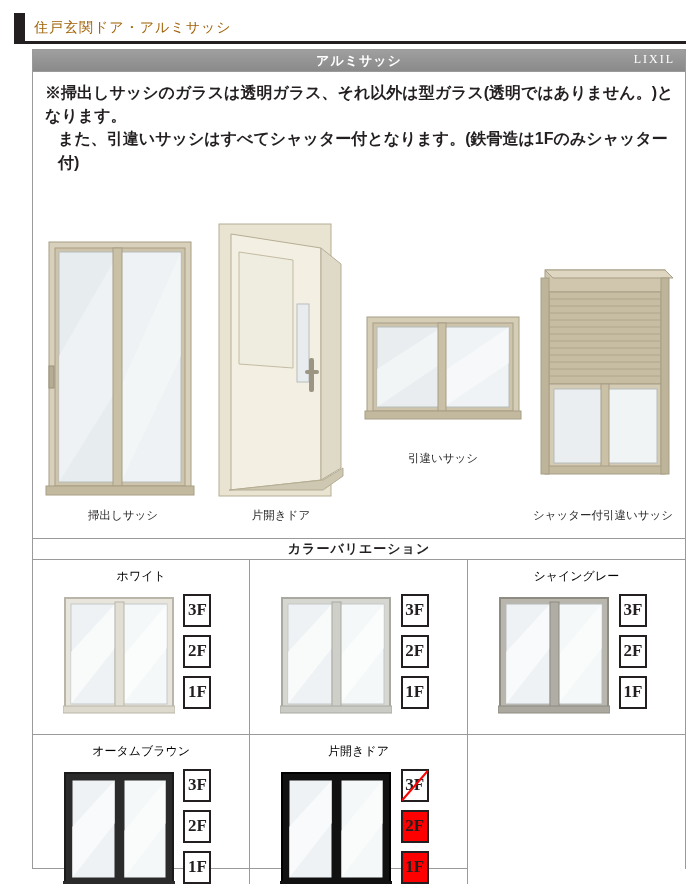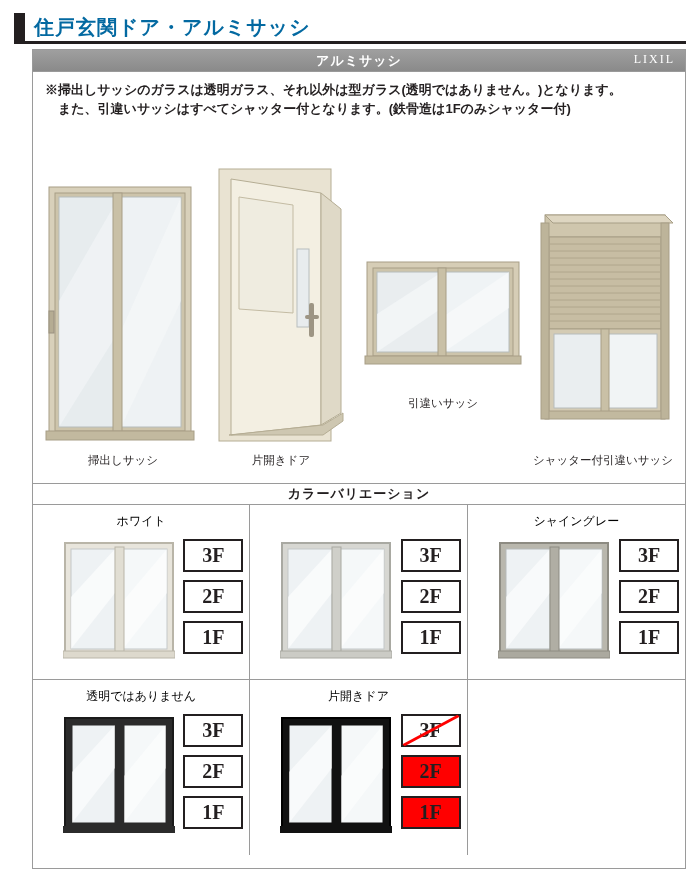--- a/index.html
+++ b/index.html
@@ -23,24 +23,24 @@
     left: 14px; top: 13px;
     width: 672px; height: 28px;
     display: flex; align-items: center;
   }
   .title-accent {
     width: 11px; height: 28px;
     background: #231f20;
   }
   .title-text {
     margin-left: 9px;
-    font-size: 20px;
-    font-weight: bold;
+    font-size: 14px;
+    font-weight: normal;
     letter-spacing: 1px;
-    color: #0369a1;
+    color: #a16207;
     line-height: 1;
   }
   .title-rule {
     position: absolute;
     left: 14px; top: 41px;
     width: 672px; height: 3px;
     background: #231f20;
   }
 
   
@@ -66,21 +66,21 @@
   }
   .sec-head .brand {
     position: absolute; right: 10px; top: 2px;
     font-size: 12px; color: #ffffff; letter-spacing: 2px;
     font-family: "Liberation Serif", serif;
   }
 
   
   .note {
     padding: 9px 0 4px 12px;
-    font-size: 13px;
+    font-size: 16px;
     line-height: 1.45;
     font-weight: bold;
     color: #231f20;
   }
   .note .l2 { display: block; padding-left: 13px; }
 
   
   .products {
     position: relative;
     height: 360px;
@@ -138,25 +138,25 @@
     left: 30px; top: 8px;
     width: 112px; height: 118px;
   }
   .floors {
     position: absolute;
     right: 22px; top: 6px;
     width: 44px;
   }
   .floor {
     position: relative;
-    width: 60px; height: 33px;
+    width: 28px; height: 33px;
     border: 2px solid #231f20;
     margin-bottom: 8px;
     display: flex; align-items: center; justify-content: center;
-    font-size: 20px; font-weight: bold;
+    font-size: 17px; font-weight: bold;
     font-family: "Liberation Serif", serif;
     background: #ffffff;
     color: #231f20;
   }
   .floor.red { background: #ff0000; color: #231f20; }
   .floor .slash {
     position: absolute;
     left: -2px; top: -2px;
     width: calc(100% + 4px); height: calc(100% + 4px);
     pointer-events: none;
@@ -329,21 +329,21 @@
           </svg>
           <div class="floors">
             <div class="floor">3F</div>
             <div class="floor">2F</div>
             <div class="floor">1F</div>
           </div>
         </div>
       </div>
 
       <div class="cv-cell row2">
-        <div class="cv-name">透明ではありません</div>
+        <div class="cv-name">オータムブラウン</div>
         <div class="cv-body">
           <svg class="cv-win" viewBox="0 0 112 118">
             <rect x="2" y="2" width="108" height="112" fill="#2b2b2b" stroke="#1a1a1a" stroke-width="2"></rect>
             <rect x="9" y="9" width="43" height="98" fill="#eef2f4" stroke="#2b2b2b" stroke-width="1"></rect>
             <rect x="61" y="9" width="42" height="98" fill="#f5f8f9" stroke="#2b2b2b" stroke-width="1"></rect>
             <polygon points="9,107 9,56 52,9 52,52" fill="#ffffff" opacity="0.6"></polygon>
             <polygon points="61,107 61,60 103,9 103,52" fill="#ffffff" opacity="0.5"></polygon>
             <rect x="52" y="6" width="9" height="106" fill="#2b2b2b"></rect>
             <rect x="0" y="110" width="112" height="7" fill="#2b2b2b"></rect>
           </svg>

